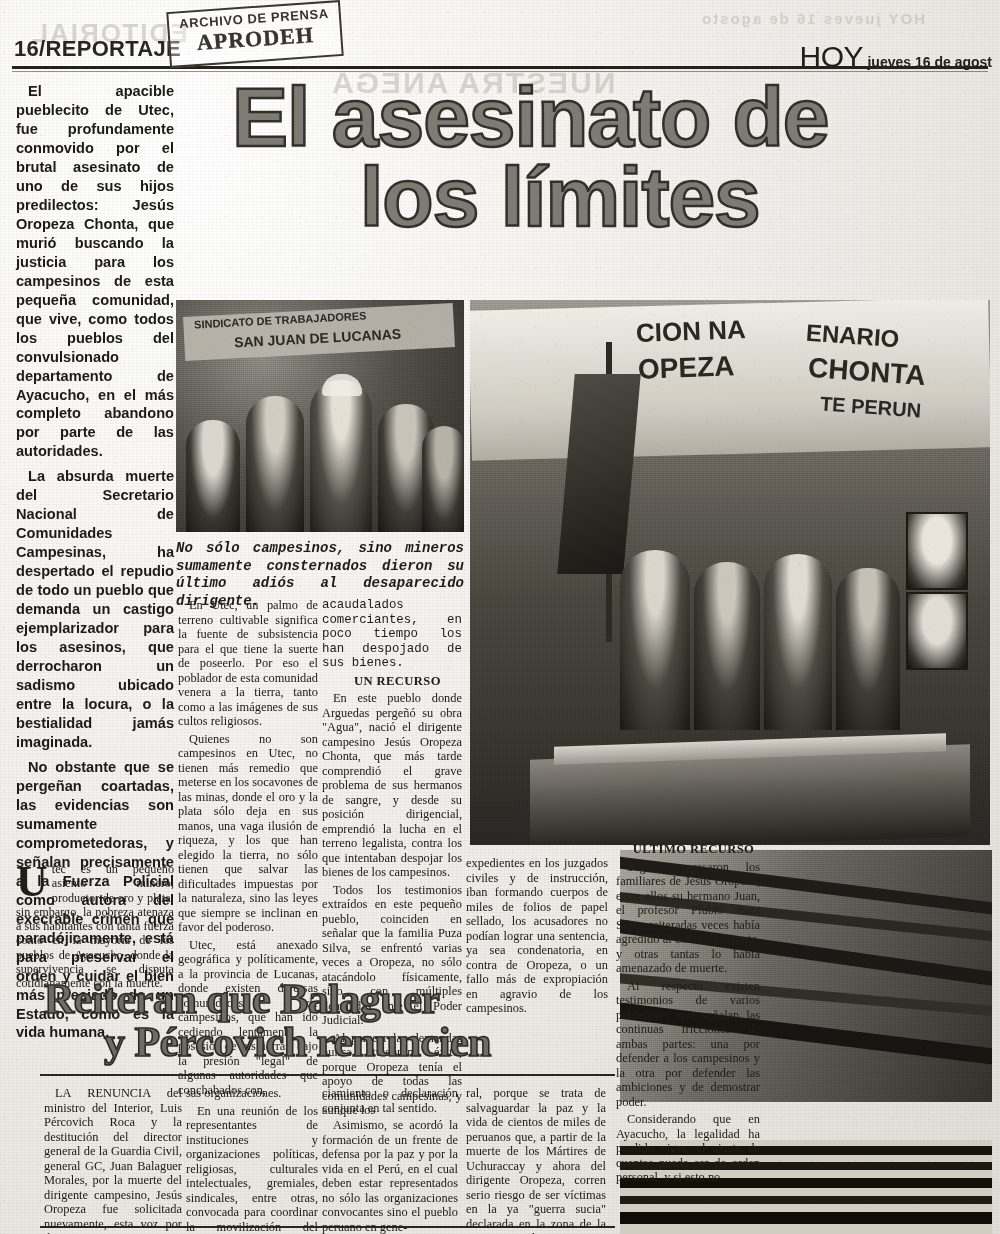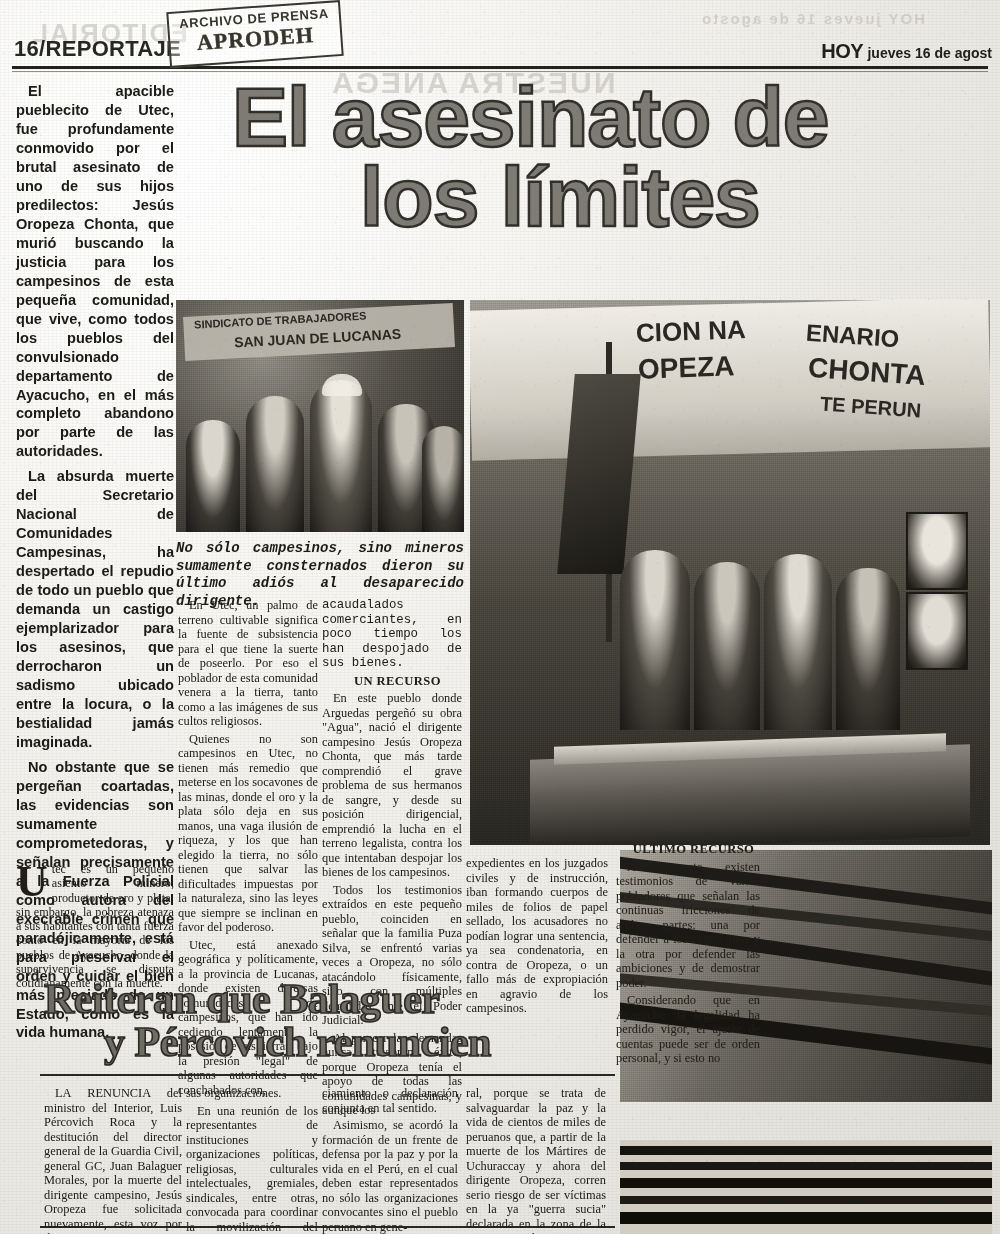--- a/index.html
+++ b/index.html
@@ -43,21 +43,21 @@
   }
   .folio .pg{font-weight:700;}
   .rule-top{
     position:absolute;left:12px;top:66px;width:976px;height:3px;background:#26241f;
   }
   .rule-top2{position:absolute;left:12px;top:71px;width:976px;height:1px;background:#4a4740;opacity:.6;}
   .hoy{
     position:absolute;right:8px;top:40px;white-space:nowrap;
     font-family:"Liberation Sans",sans-serif;color:#24221d;
   }
-  .hoy b{font-size:20px;font-weight:700;letter-spacing:-.5px;}
+  .hoy b{font-size:30px;font-weight:400;letter-spacing:-.5px;}
   .hoy span{font-size:14px;font-weight:700;}
 
   
   .stamp{
     position:absolute;left:168px;top:6px;width:170px;height:52px;
     border:2px solid #3b3833;transform:rotate(-4deg);
     background:rgba(255,255,255,.35);
     text-align:center;color:#39362f;
   }
   .stamp .l1{font-family:"Liberation Sans",sans-serif;font-size:13px;font-weight:700;letter-spacing:.6px;margin-top:3px;}
@@ -245,20 +245,21 @@
     <p>Todos los testimonios extraídos en este pequeño pueblo, coinciden en señalar que la familia Puza Silva, se enfrentó varias veces a Oropeza, no sólo atacándolo físicamente, sino con múltiples demandas ante el Poder Judicial.</p>
     <p>Al parecer las demandas nunca tuvieron éxito, porque Oropeza tenía el apoyo de todas las comunidades campesinas, y aunque los</p>
   </div>
 
   <div class="col" style="left:466px;top:856px;width:142px;">
     <p style="text-indent:0;">expedientes en los juzgados civiles y de instrucción, iban formando cuerpos de miles de folios de papel sellado, los acusadores no podían lograr una sentencia, ya sea condenatoria, en contra de Oropeza, o un fallo más de expropiación en agravio de los campesinos.</p>
   </div>
 
   <div class="col" style="left:616px;top:842px;width:144px;">
     <p class="sub" style="margin-top:0;">ULTIMO RECURSO</p>
+    <p>Según expresaron los familiares de Jesús Oropeza, entre ellos su hermano Juan, el profesor Plubio Puza Silva, reiteradas veces había agredido al extinto dirigente, y otras tantas lo había amenazado de muerte.</p>
     <p>Al respecto existen testimonios de varios pobladores que señalan las continuas fricciones de ambas partes: una por defender a los campesinos y la otra por defender las ambiciones y de demostrar poder.</p>
     <p>Considerando que en Ayacucho, la legalidad ha perdido vigor, el ajuste de cuentas puede ser de orden personal, y si esto no</p>
   </div>
 
   <div class="display2">
     <div class="l1">Reiteran que Balaguer</div>
     <div class="l2">y Pércovich renuncien</div>
   </div>
   <div class="rule-mid"></div>
   <div class="rule-bot"></div>

